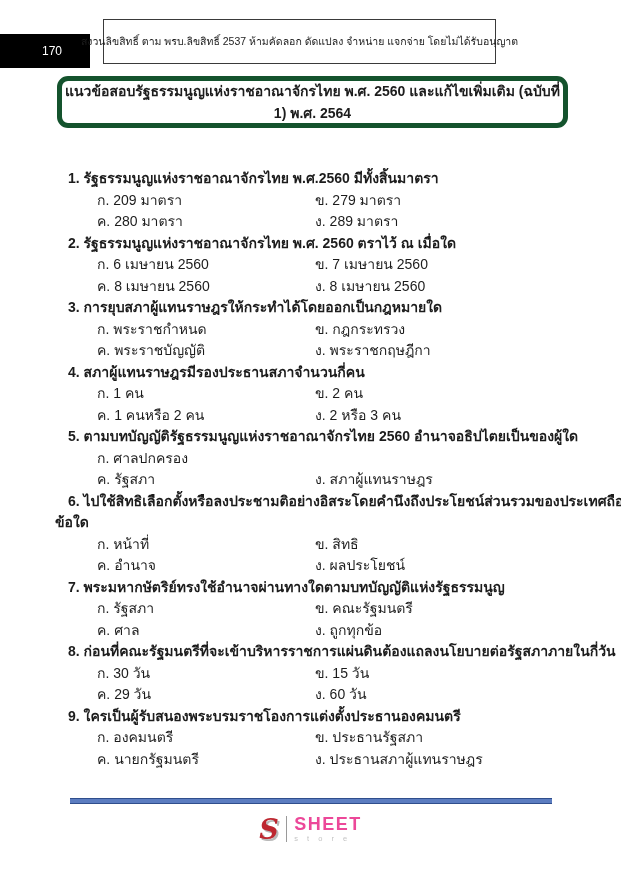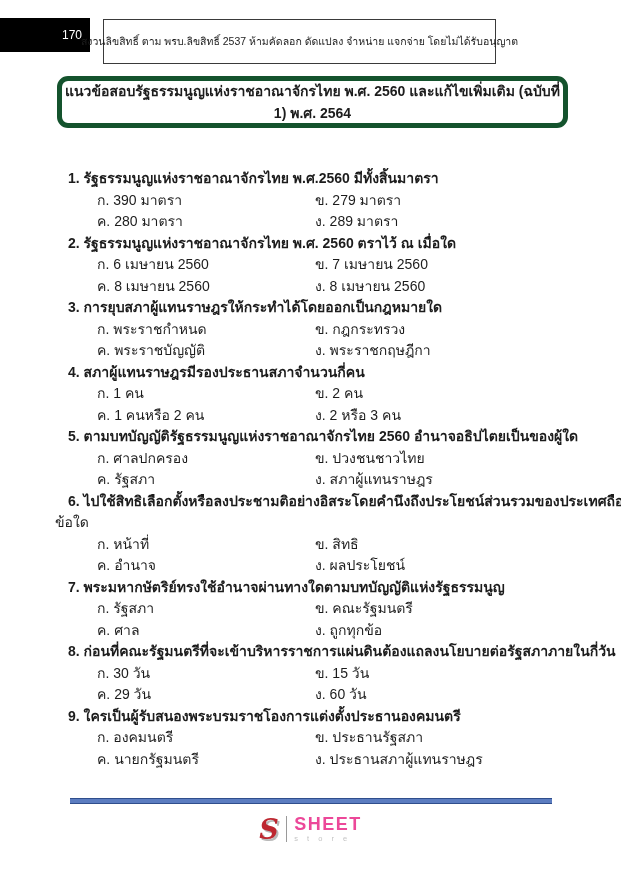--- a/index.html
+++ b/index.html
@@ -3,45 +3,45 @@
 <meta charset="utf-8">
 <style>
   html,body { margin:0; padding:0; }
   body {
     width:621px; height:878px; background:#ffffff; position:relative;
     font-family:"Liberation Sans","DejaVu Sans",sans-serif; color:#1c1c1c;
     overflow:hidden;
   }
   
   .page-num-box {
-    position:absolute; left:0; top:18px; width:90px; height:34px;
+    position:absolute; left:0; top:34px; width:90px; height:34px;
     background:#000; color:#fff; box-sizing:border-box;
     display:flex; align-items:center; justify-content:flex-end;
-    padding-right:8px; font-size:12px;
+    padding-right:28px; font-size:12px;
   }
   .copyright-box {
     position:absolute; left:103px; top:19px; width:393px; height:45px;
     border:1px solid #3a3a3a; box-sizing:border-box;
     display:flex; align-items:center; justify-content:center;
     font-size:10.5px; white-space:nowrap;
   }
   
   .title-box {
     position:absolute; left:57px; top:76px; width:511px; height:52px;
     border:5px solid #14532d; border-radius:11px; box-sizing:border-box;
     display:flex; align-items:center; justify-content:center;
     font-weight:bold; font-size:14px; text-align:center; background:#fff;
   }
   
   .questions {
     position:absolute; left:0; top:133px; width:621px;
     font-size:14px; line-height:21.5px;margin-top:35px;
   }
   .q-head { margin-left:68px; font-weight:bold; white-space:nowrap; }
-  .q-head-wrap { margin-left:55px; font-weight:normal; white-space:nowrap; }
+  .q-head-wrap { margin-left:55px; font-weight:bold; white-space:nowrap; }
   .choice-row { display:flex; margin-left:97px; }
   .choice-cell { white-space:nowrap; }
   .choice-cell.c1 { width:218px; flex:0 0 218px; }
   
   .footer-line {
     position:absolute; left:70px; top:798px; width:482px; height:6px;
     background:#5b7cc0; border-top:1.5px solid #2f4e8c;
     border-bottom:1.5px solid #2f4e8c; box-sizing:border-box;
   }
   .footer-logo {
@@ -75,21 +75,21 @@
 
 <div class="title-box">
   <span>แนวข้อสอบรัฐธรรมนูญแห่งราชอาณาจักรไทย พ.ศ. 2560 และแก้ไขเพิ่มเติม (ฉบับที่ 1) พ.ศ. 2564</span>
 </div>
 
 <div class="questions">
 
   <div>
     <div class="q-head">1. รัฐธรรมนูญแห่งราชอาณาจักรไทย พ.ศ.2560 มีทั้งสิ้นมาตรา</div>
     <div class="choice-row">
-      <div class="choice-cell c1">ก. 390 มาตรา</div>
+      <div class="choice-cell c1">ก. 209 มาตรา</div>
       <div class="choice-cell">ข. 279 มาตรา</div>
     </div>
     <div class="choice-row">
       <div class="choice-cell c1">ค. 280 มาตรา</div>
       <div class="choice-cell">ง. 289 มาตรา</div>
     </div>
   </div>
 
   <div>
     <div class="q-head">2. รัฐธรรมนูญแห่งราชอาณาจักรไทย พ.ศ. 2560 ตราไว้ ณ เมื่อใด</div>
@@ -124,21 +124,20 @@
     <div class="choice-row">
       <div class="choice-cell c1">ค. 1 คนหรือ 2 คน</div>
       <div class="choice-cell">ง. 2 หรือ 3 คน</div>
     </div>
   </div>
 
   <div>
     <div class="q-head">5. ตามบทบัญญัติรัฐธรรมนูญแห่งราชอาณาจักรไทย 2560 อำนาจอธิปไตยเป็นของผู้ใด</div>
     <div class="choice-row">
       <div class="choice-cell c1">ก. ศาลปกครอง</div>
-      <div class="choice-cell">ข. ปวงชนชาวไทย</div>
     </div>
     <div class="choice-row">
       <div class="choice-cell c1">ค. รัฐสภา</div>
       <div class="choice-cell">ง. สภาผู้แทนราษฎร</div>
     </div>
   </div>
 
   <div>
     <div class="q-head">6. ไปใช้สิทธิเลือกตั้งหรือลงประชามติอย่างอิสระโดยคำนึงถึงประโยชน์ส่วนรวมของประเทศถือว่าเป็น</div>
     <div class="q-head-wrap">ข้อใด</div>

